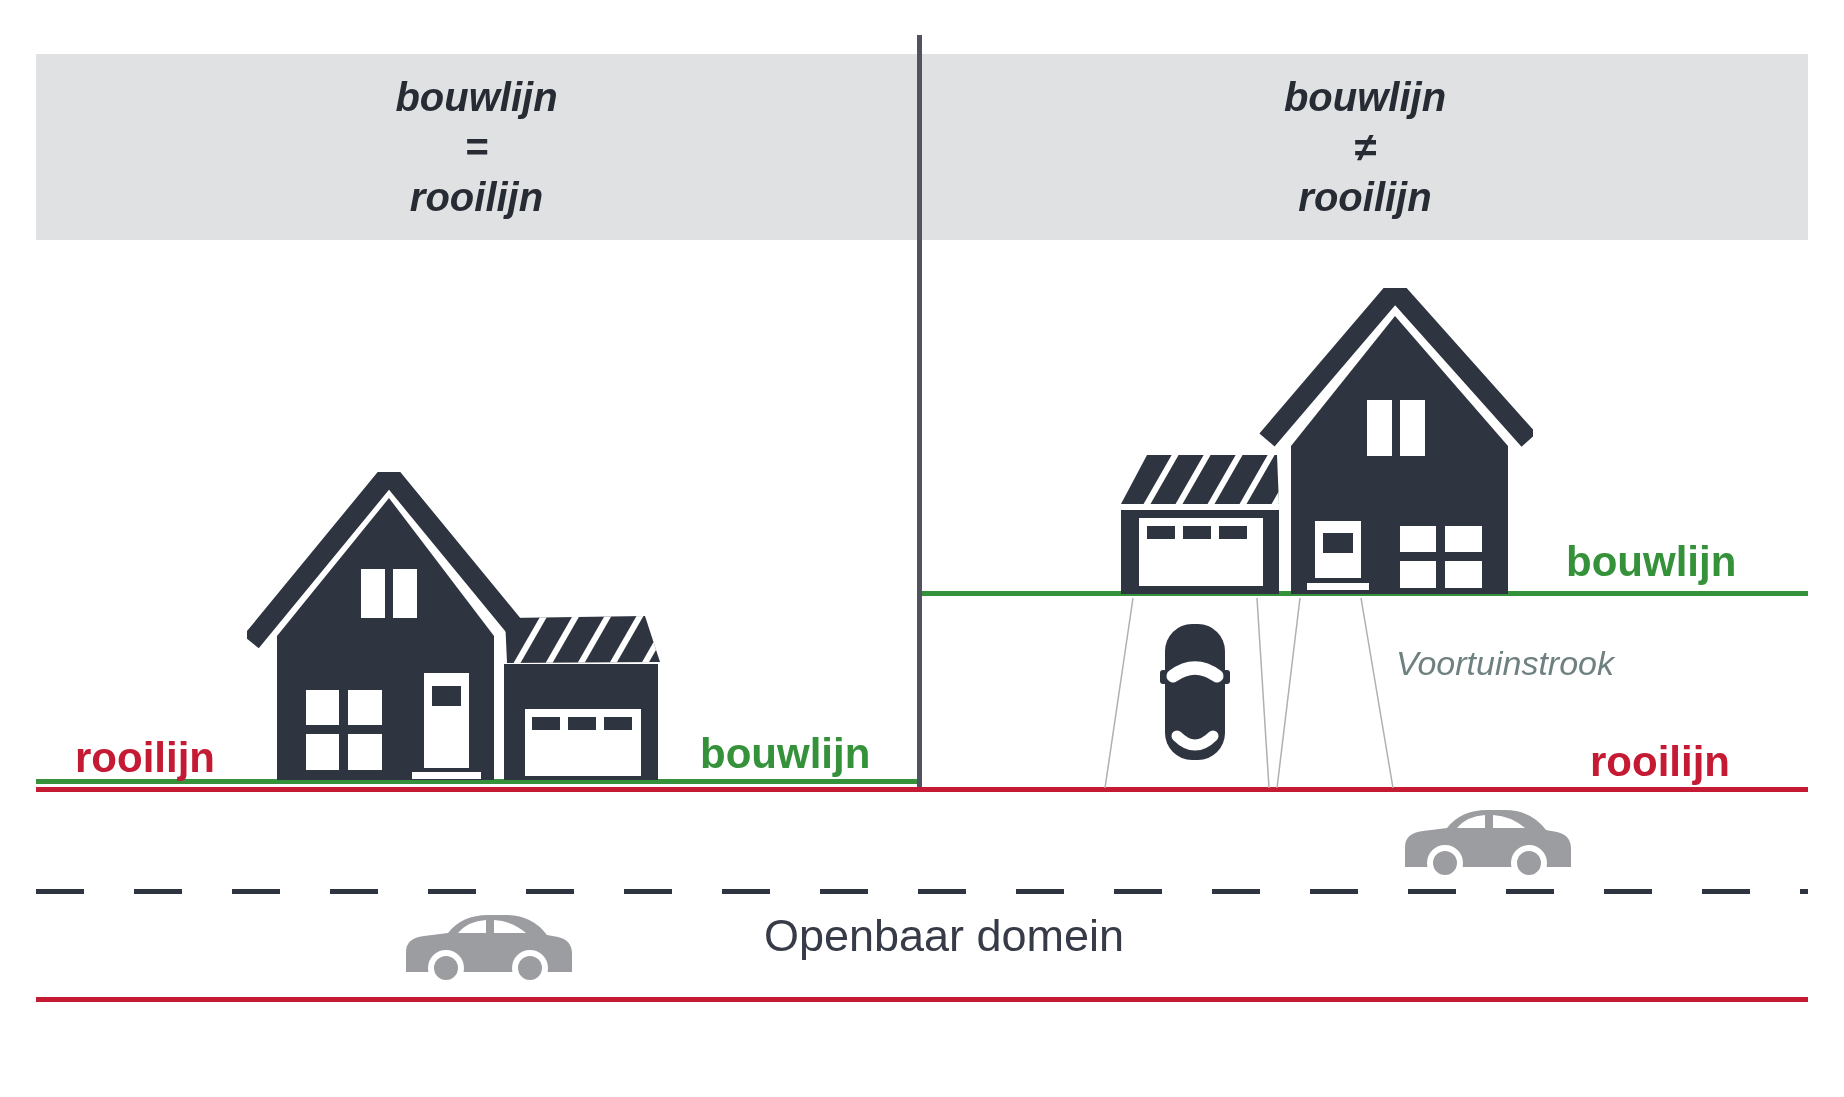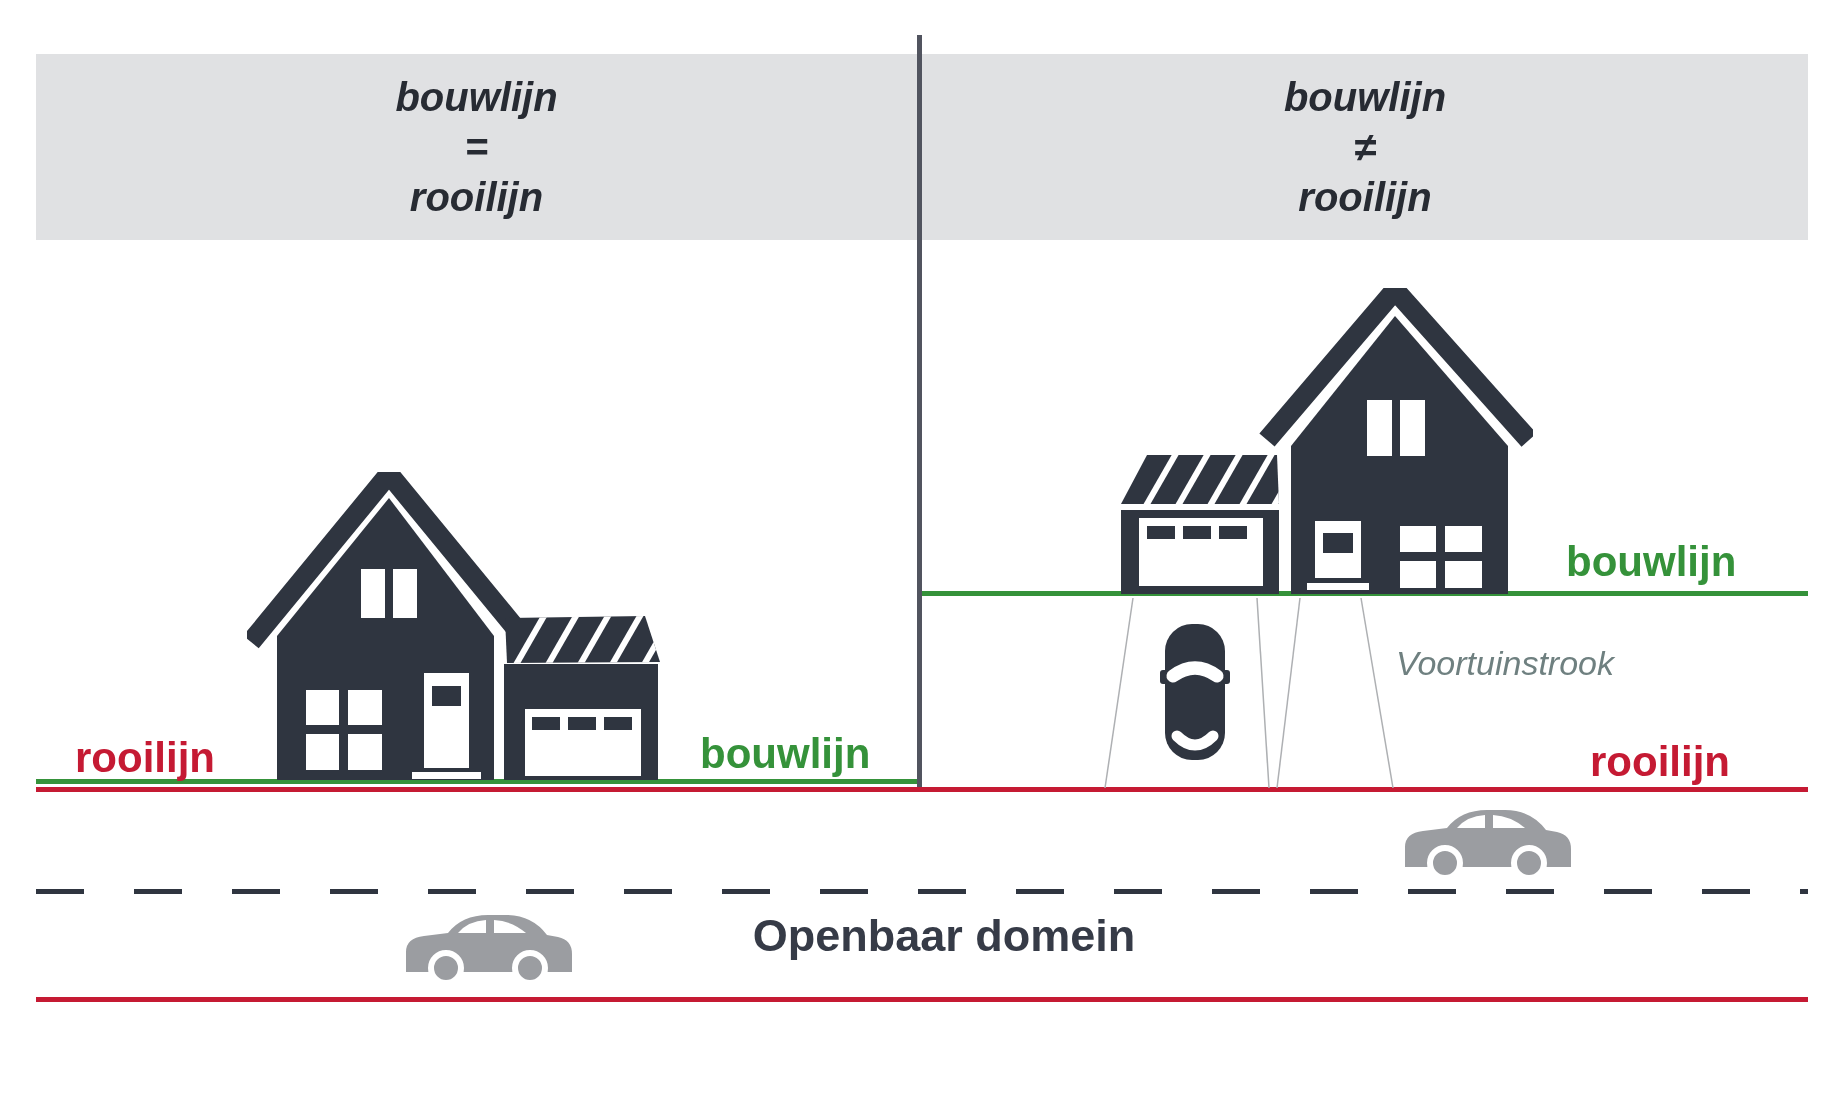--- a/index.html
+++ b/index.html
@@ -30,21 +30,21 @@
 
   
   .lbl{font-weight:700;font-size:42px;line-height:42px;}
   .lbl-red{color:#c51a33;}
   .lbl-green{color:#35923a;}
   #lbl-rooilijn-left{left:75px;top:737px;}
   #lbl-bouwlijn-left{left:700px;top:733px;}
   #lbl-bouwlijn-right{left:1566px;top:541px;}
   #lbl-rooilijn-right{left:1590px;top:741px;}
   #voortuin{left:1396px;top:632px;font-style:italic;font-size:34px;line-height:39px;color:#6f8080;margin-top:12px;}
-  #openbaar{left:694px;top:910px;width:500px;text-align:center;font-size:45px;color:#363b47;font-weight:bold;}
+  #openbaar{left:694px;top:910px;width:500px;text-align:center;font-size:45px;color:#363b47;}
 
   svg{display:block;}
 </style>
 </head>
 <body>
 
 <div id="stage">
 
   <div class="abs" id="band"></div>
 

